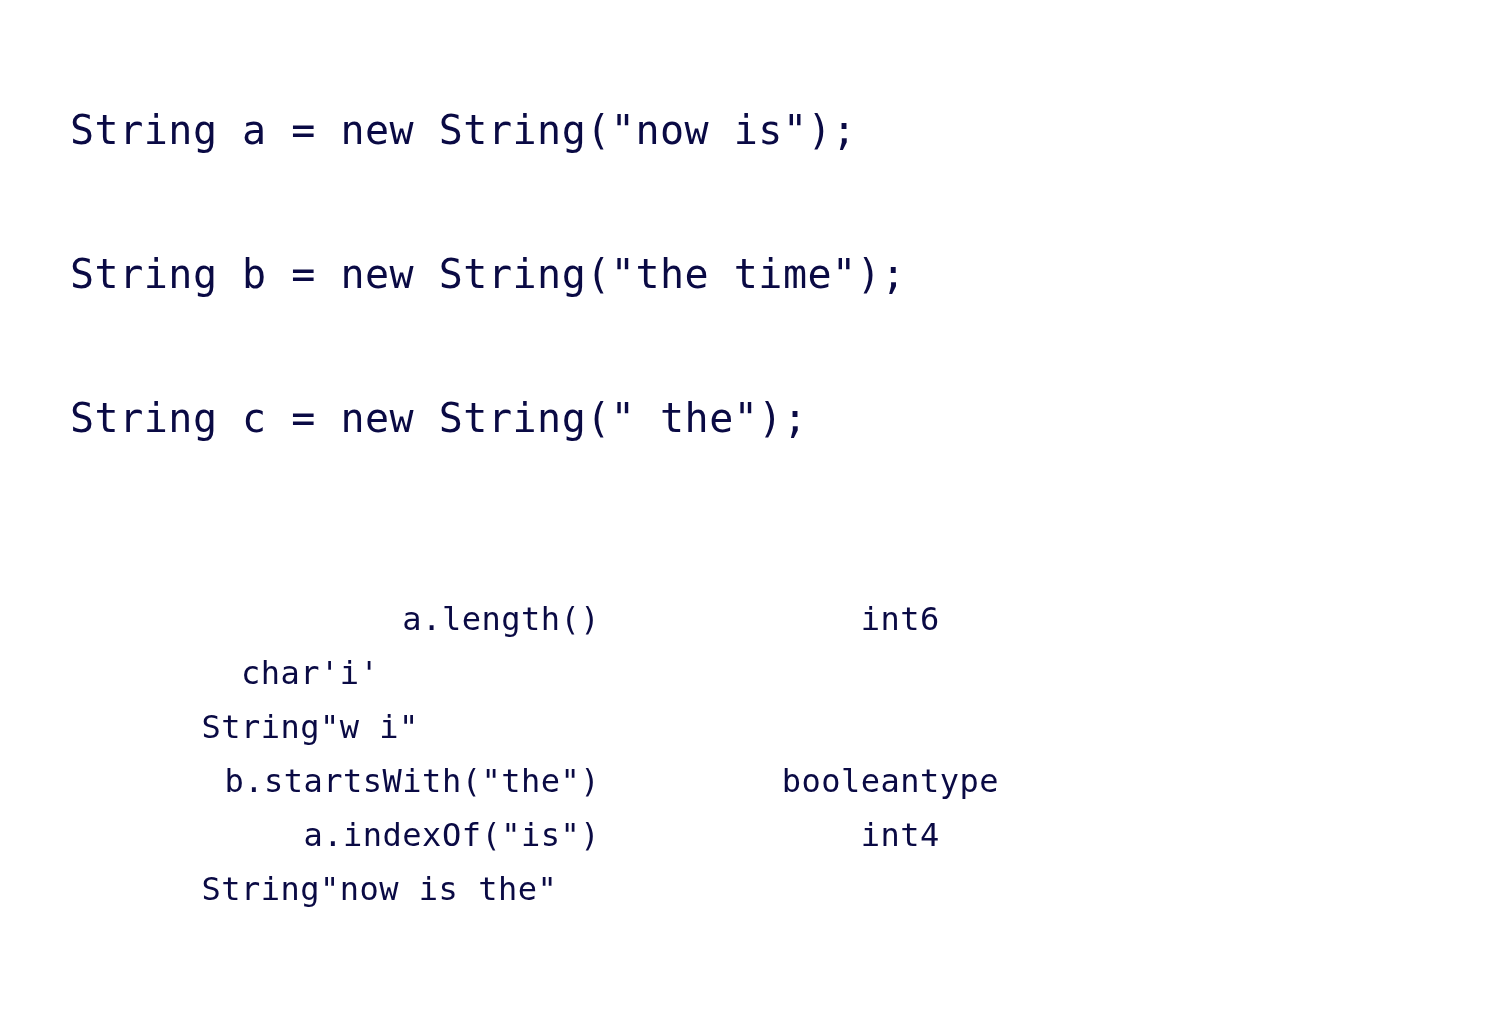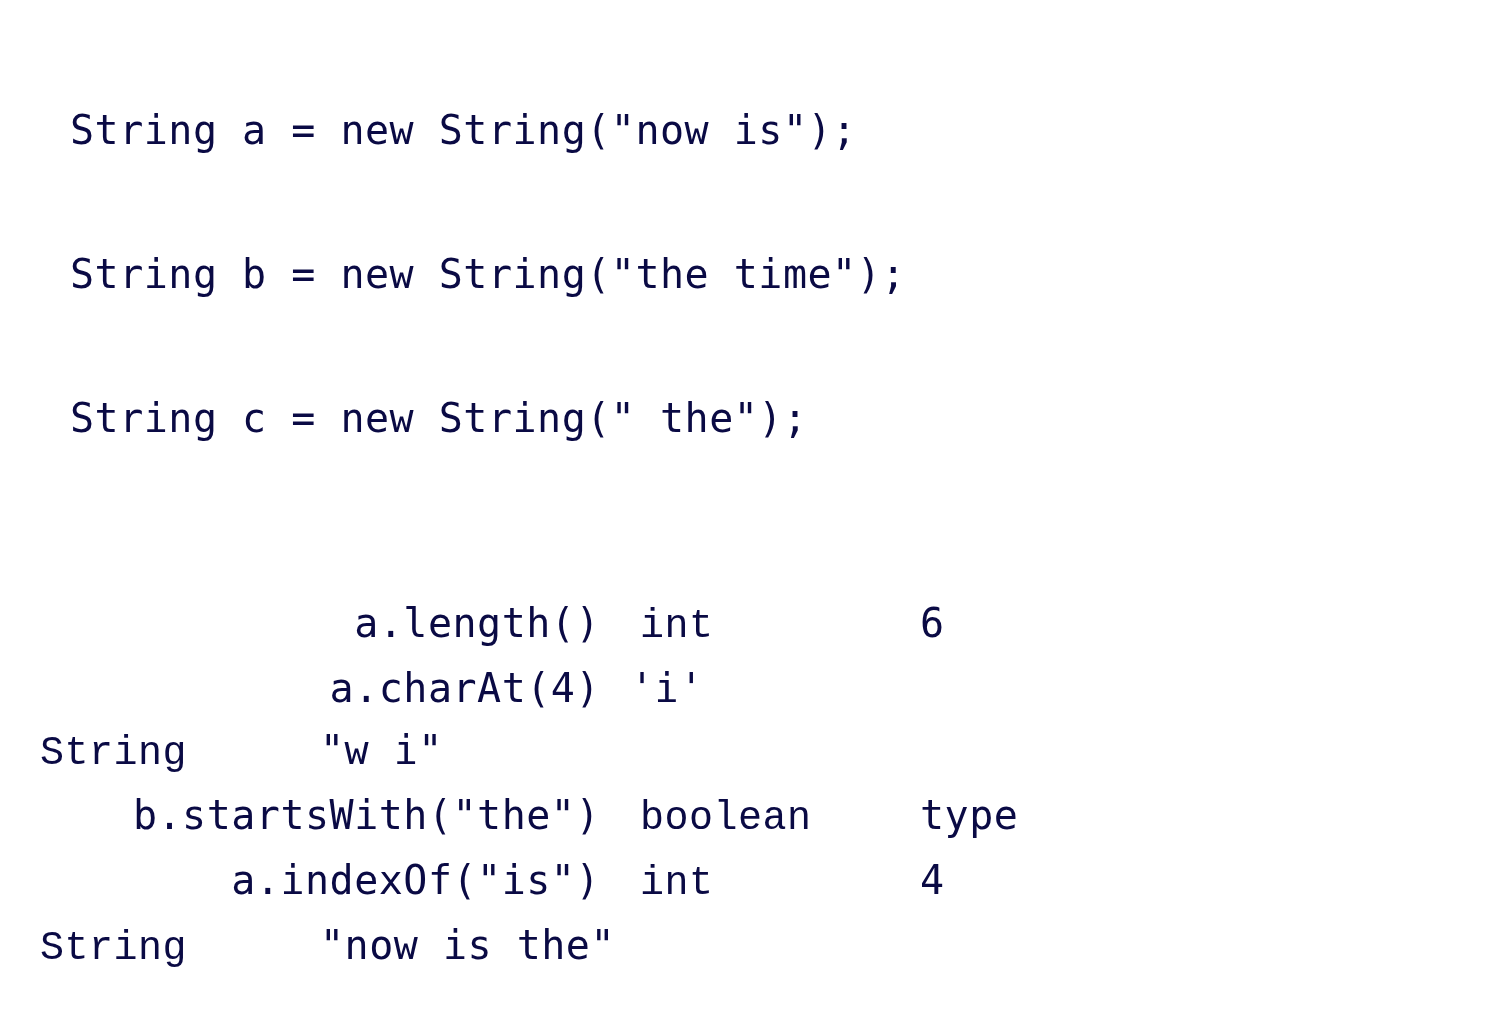--- a/index.html
+++ b/index.html
@@ -43,27 +43,27 @@
   .col2h { flex: 0 0 280px; text-align: left; padding-left: 10px; }
   .col3h { flex: 1 1 auto; text-align: left; padding-left: 0px; }
   .row {
     display: flex;
     align-items: baseline;
     padding-top: 14px;
     padding-bottom: 2px;
   }
   .mono {
     font-family: "Lucida Sans Typewriter", "DejaVu Sans Mono", "Consolas", monospace;
-    font-size: 40px;
+    font-size: 32px;
     color: #0a0a44;
     letter-spacing: 0.5px;
     white-space: pre;
   }
   .c1 { flex: 0 0 570px; text-align: right; padding-right: 30px; }
-  .c2 { flex: 0 0 280px; text-align: left; padding-left: 10px; font-family: Liberation Mono, monospace; }
+  .c2 { flex: 0 0 280px; text-align: right; padding-left: 10px; }
   .c3 { flex: 1 1 auto; text-align: left; padding-left: 0px; }
 </style>
 </head>
 <body>
 
 <div class="page">
 
   <div class="code-decl">
     <div>String a = new String("now is");</div>
     <div>String b = new String("the time");</div>
@@ -71,21 +71,21 @@
   </div>
 
   <div class="table">
     <div id="tbody">
         <div class="row">
           <div class="mono c1">a.length()</div>
           <div class="mono c2">int</div>
           <div class="mono c3">6</div>
         </div>
         <div class="row">
-          <div class="mono c1">a.charAt(4)</div>
+          <div class="mono c2">char</div>
           <div class="mono c3">'i'</div>
         </div>
         <div class="row">
           <div class="mono c2">String</div>
           <div class="mono c3">"w i"</div>
         </div>
         <div class="row">
           <div class="mono c1">b.startsWith("the")</div>
           <div class="mono c2">boolean</div>
           <div class="mono c3">type</div>

